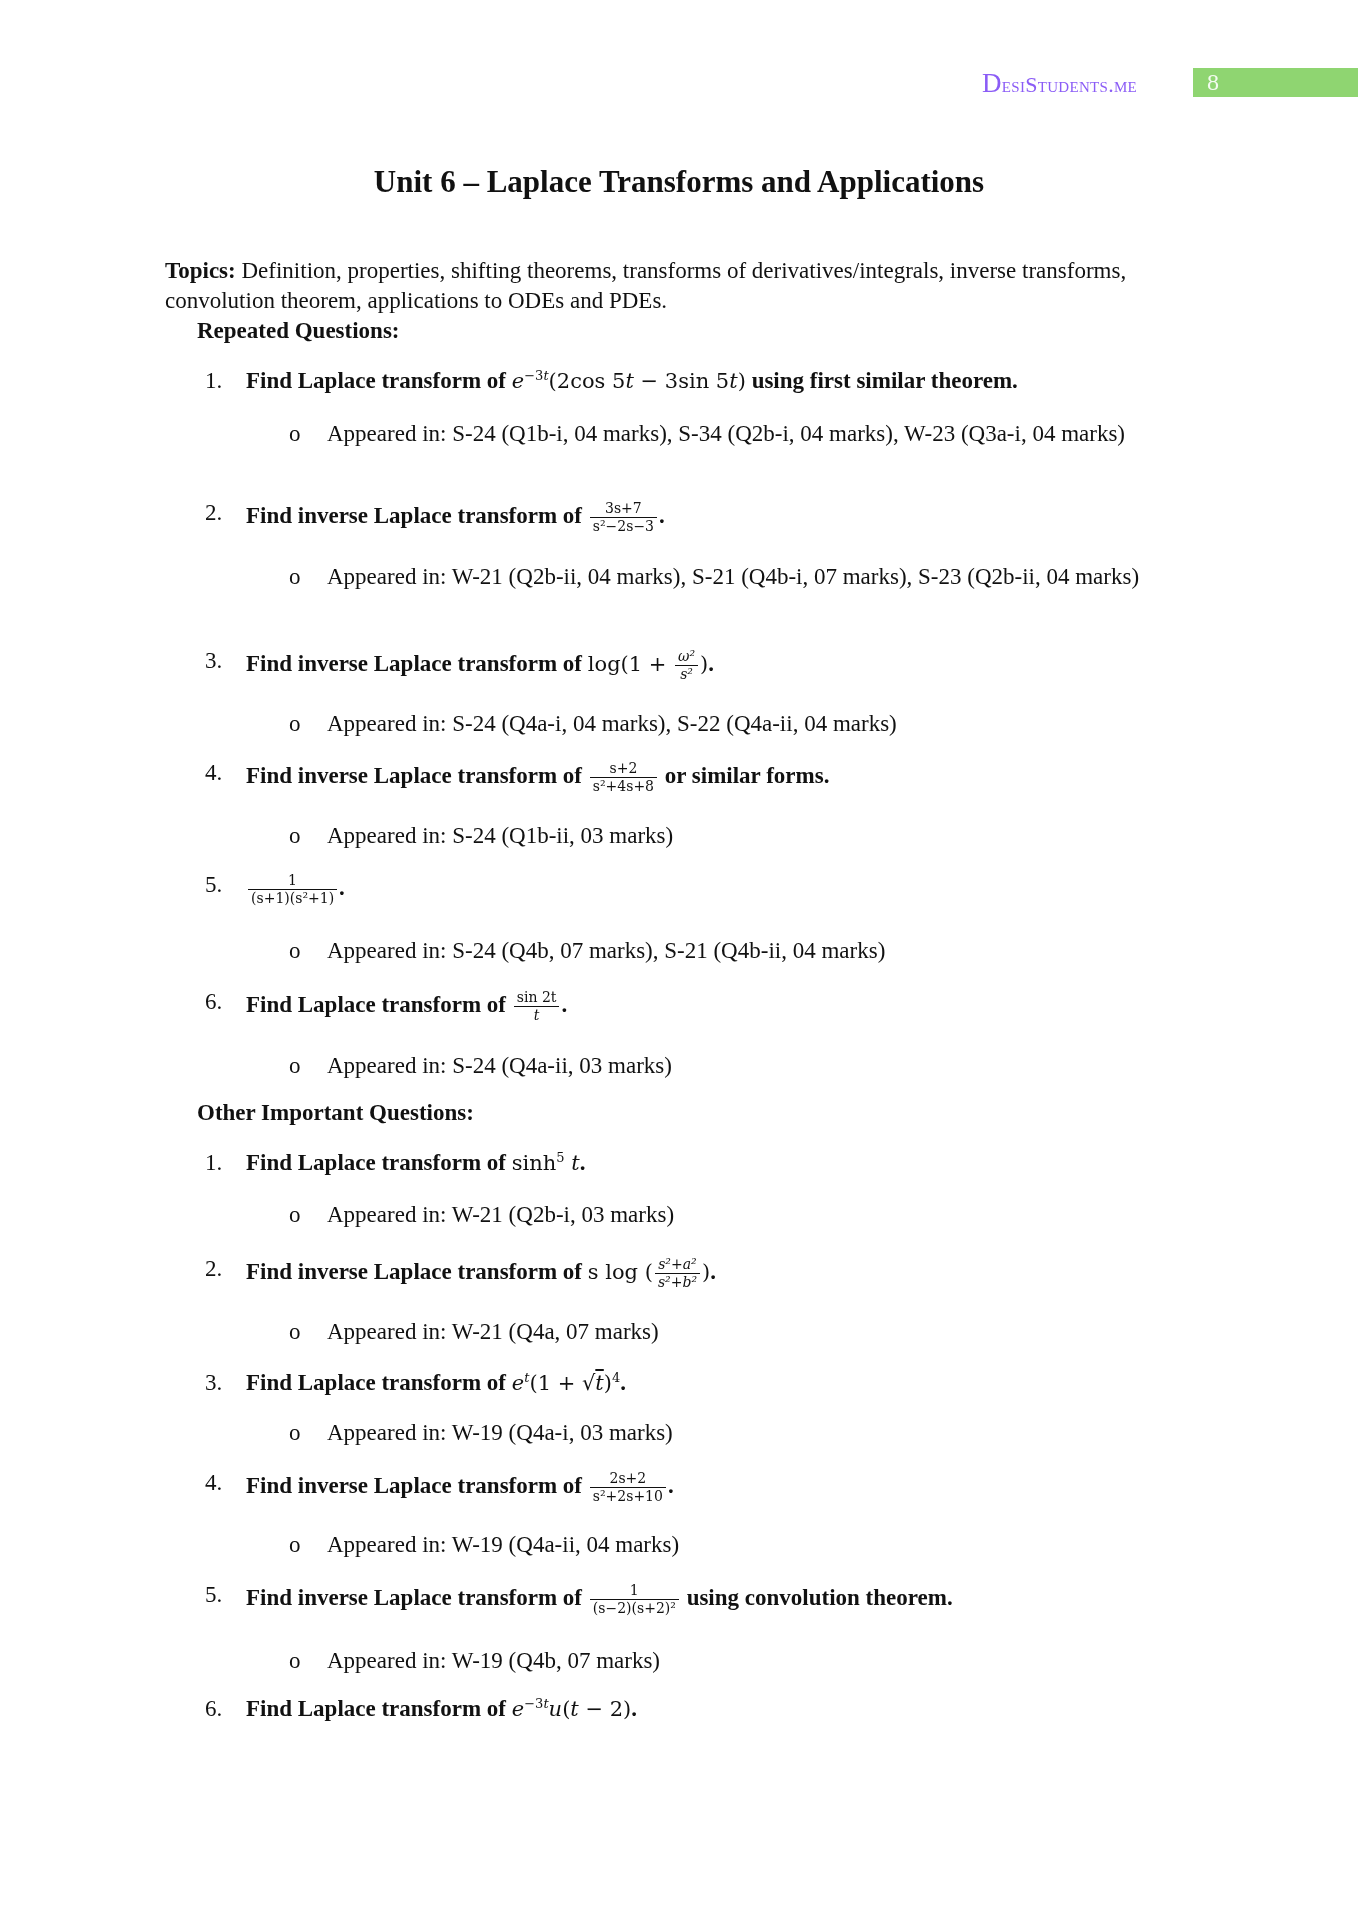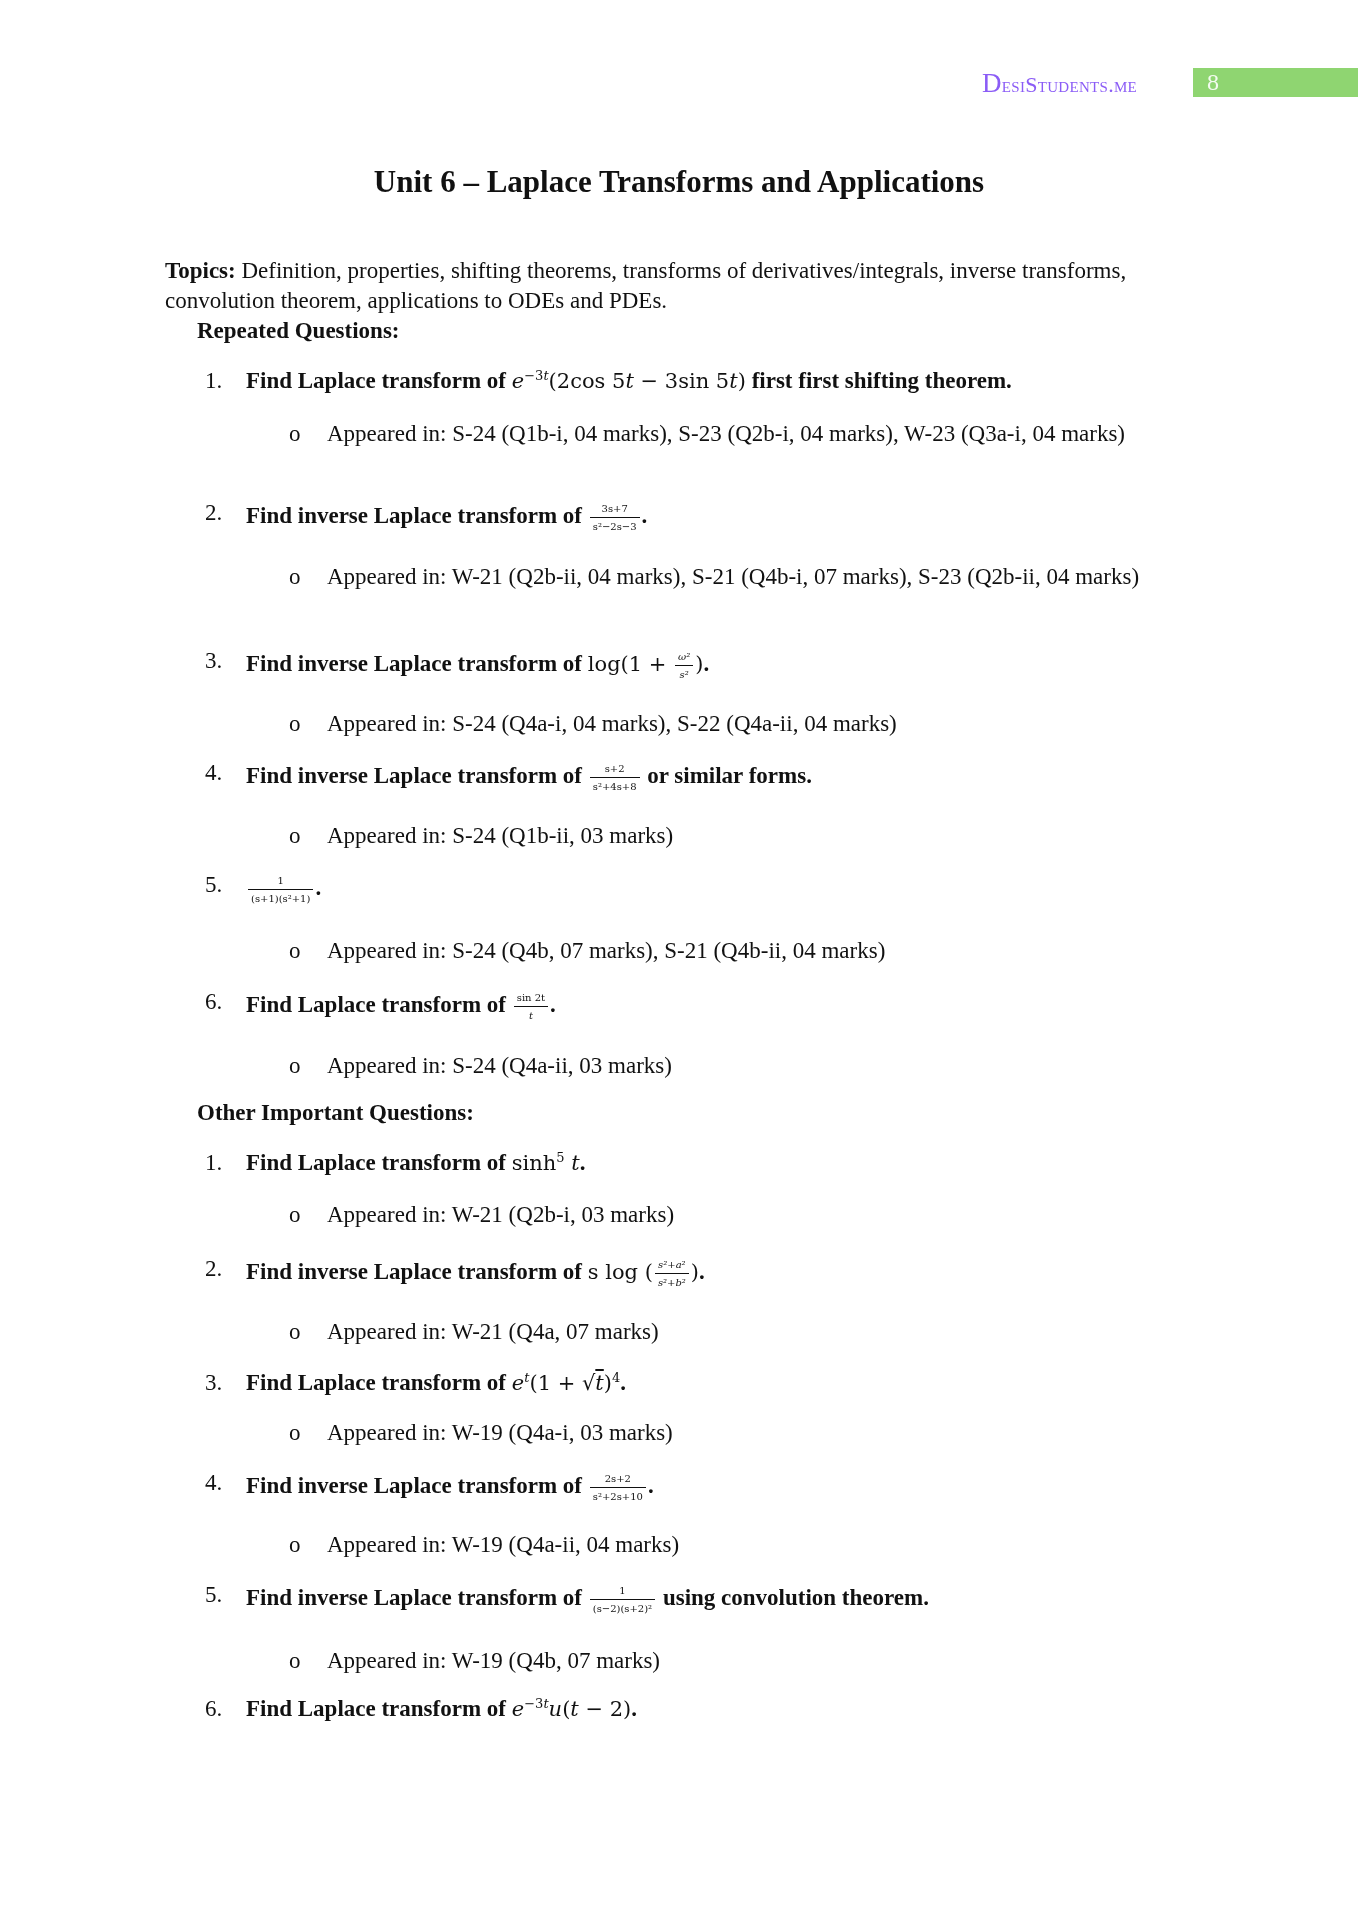--- a/index.html
+++ b/index.html
@@ -18,21 +18,21 @@
   .section-head { position: absolute; left: 165px; font-size: 23px; font-weight: bold; margin-left: 32px; }
   .q { position: absolute; left: 0; font-size: 23px; white-space: nowrap; }
   .q .num { position: absolute; left: 205px; }
   .q .text { position: absolute; left: 246px; font-weight: bold; }
   .sub { position: absolute; left: 0; font-size: 23px; line-height: 31px; }
   .sub .bullet { position: absolute; left: 289px; top: 0; }
   .sub .stext { position: absolute; left: 327px; width: 820px; }
   .m { font-family: "DejaVu Serif", serif; font-weight: normal; font-style: normal; font-size: 21px; }
   .mi { font-style: italic; }
   .frac { display: inline-block; vertical-align: middle; text-align: center; font-family: "DejaVu Serif", serif;
-          font-weight: normal; font-size: 10px; line-height: 17px; margin: 0 2px; }
+          font-weight: normal; font-size: 14px; line-height: 17px; margin: 0 2px; }
   .frac .n { display: block; padding: 0 3px; border-bottom: 1.5px solid #111; }
   .frac .d { display: block; padding: 0 3px; }
   sup { font-size: 13px; }
 </style>
 </head>
 <body>
 
 <div class="header-site">
   <span><span class="cap">D</span><span>esiStudents.me</span></span>
 </div>
@@ -44,25 +44,25 @@
 
 <div class="topics">
   <b>Topics:</b>
   <span>Definition, properties, shifting theorems, transforms of derivatives/integrals, inverse transforms, convolution theorem, applications to ODEs and PDEs.</span>
 </div>
 
 <div class="section-head" style="top:318px">Repeated Questions:</div>
 
 <div class="q" style="top:368px">
   <span class="num">1.</span>
-  <span class="text"><span>Find Laplace transform of </span><span class="m"><span class="mi">e</span><sup>−3<span class="mi">t</span></sup>(2cos 5<span class="mi">t</span> − 3sin 5<span class="mi">t</span>)</span><span> first first shifting theorem.</span></span>
+  <span class="text"><span>Find Laplace transform of </span><span class="m"><span class="mi">e</span><sup>−3<span class="mi">t</span></sup>(2cos 5<span class="mi">t</span> − 3sin 5<span class="mi">t</span>)</span><span> using first similar theorem.</span></span>
 </div>
 <div class="sub" style="top:418px">
   <span class="bullet">o</span>
-  <span class="stext">Appeared in: S-24 (Q1b-i, 04 marks), S-23 (Q2b-i, 04 marks), W-23 (Q3a-i, 04 marks)</span>
+  <span class="stext">Appeared in: S-24 (Q1b-i, 04 marks), S-34 (Q2b-i, 04 marks), W-23 (Q3a-i, 04 marks)</span>
 </div>
 
 <div class="q" style="top:500px">
   <span class="num">2.</span>
   <span class="text"><span>Find inverse Laplace transform of </span><span class="frac"><span class="n">3s+7</span><span class="d">s²−2s−3</span></span><span>.</span></span>
 </div>
 <div class="sub" style="top:561px">
   <span class="bullet">o</span>
   <span class="stext">Appeared in: W-21 (Q2b-ii, 04 marks), S-21 (Q4b-i, 07 marks), S-23 (Q2b-ii, 04 marks)</span>
 </div>

